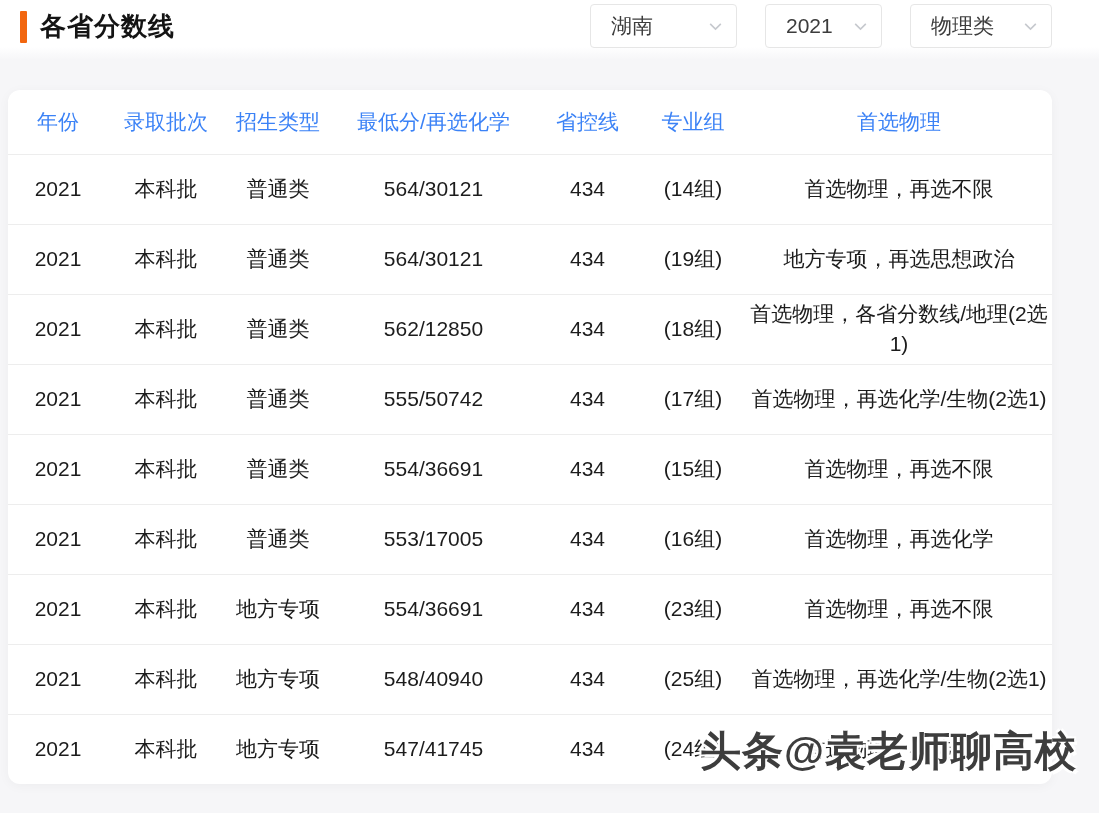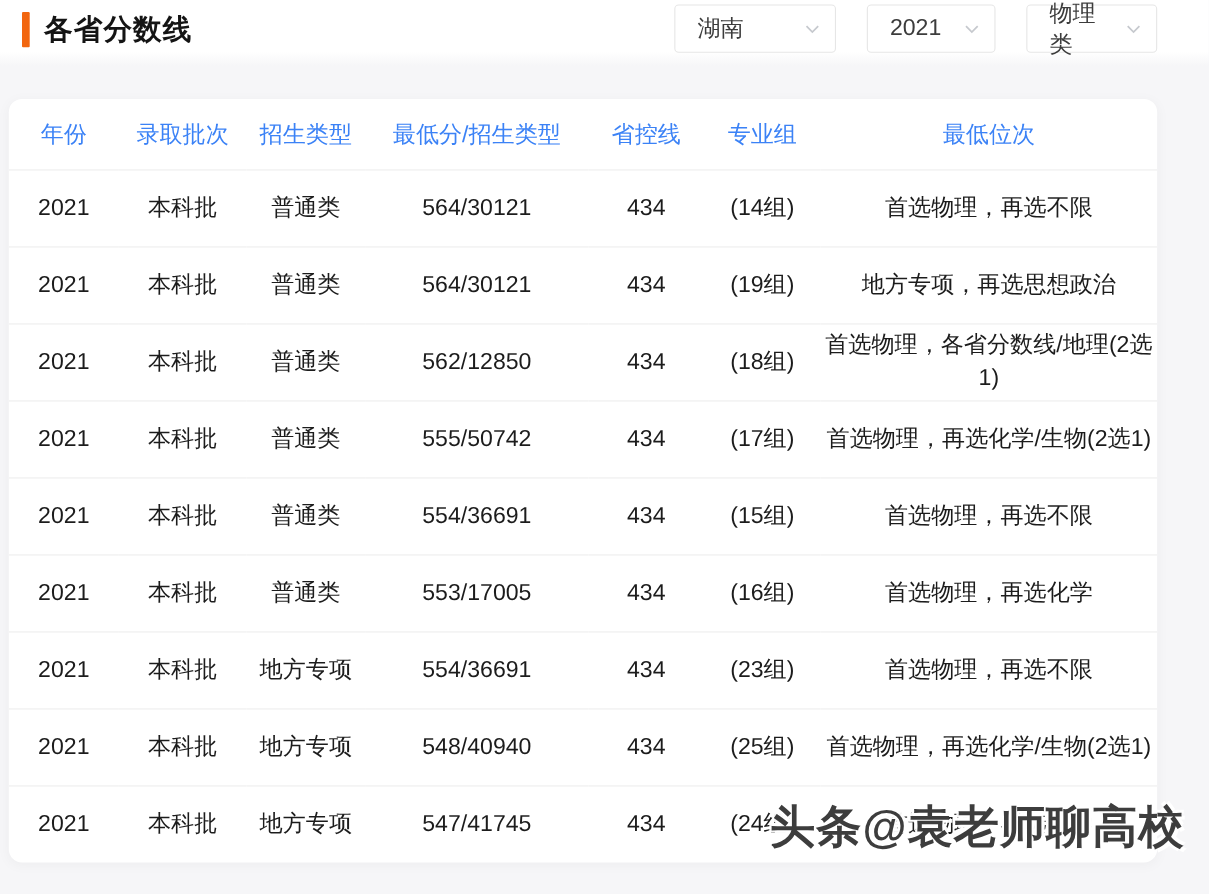--- a/index.html
+++ b/index.html
@@ -41,21 +41,21 @@
     border:1px solid #e6e6e6;
     border-radius:4px;
     background:#fff;
     display:flex; align-items:center; justify-content:space-between;
     padding:0 12px 0 20px;
     color:#3c3c3c; font-size:21px;
     cursor:pointer;
   }
   .select.w-province { width:147px; }
   .select.w-year     { width:117px; }
-  .select.w-category { width:119px; }
+  .select.w-category { width:142px; }
   .chev { flex:0 0 auto; margin-left:8px; }
 
   
   .card {
     position:absolute; top:90px; left:8px;
     width:1044px;
     background:#ffffff;
     border-radius:12px;
     box-shadow:0 2px 12px rgba(0,0,0,0.04);
     overflow:hidden;
@@ -141,24 +141,24 @@
       <col style="width:203px">
       <col style="width:105px">
       <col style="width:106px">
       <col style="width:306px">
     </colgroup>
     <thead>
       <tr id="header-row">
           <th>年份</th>
           <th>录取批次</th>
           <th>招生类型</th>
-          <th>最低分/招生类型</th>
+          <th>最低分/再选化学</th>
           <th>省控线</th>
           <th>专业组</th>
-          <th>最低位次</th>
+          <th>首选物理</th>
         </tr>
     </thead>
     <tbody id="body-rows">
         <tr>
           <td>2021</td>
           <td>本科批</td>
           <td>普通类</td>
           <td>564/30121</td>
           <td>434</td>
           <td>(14组)</td>

